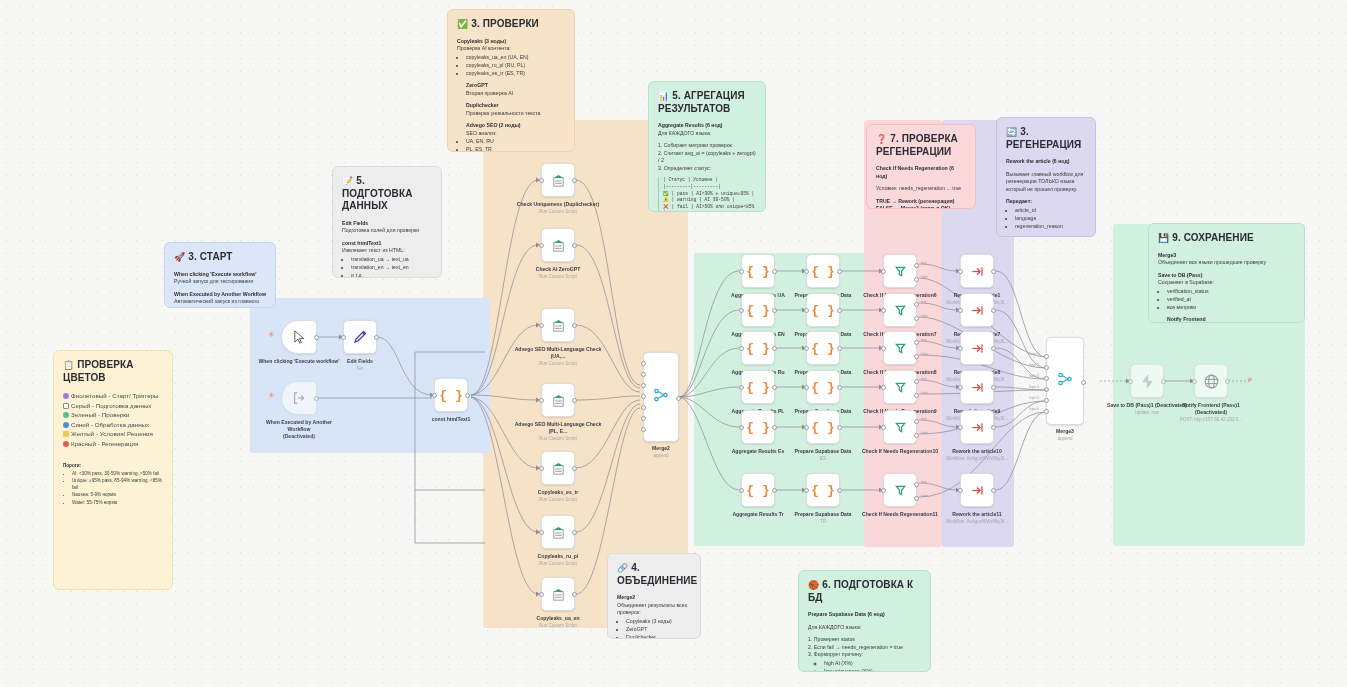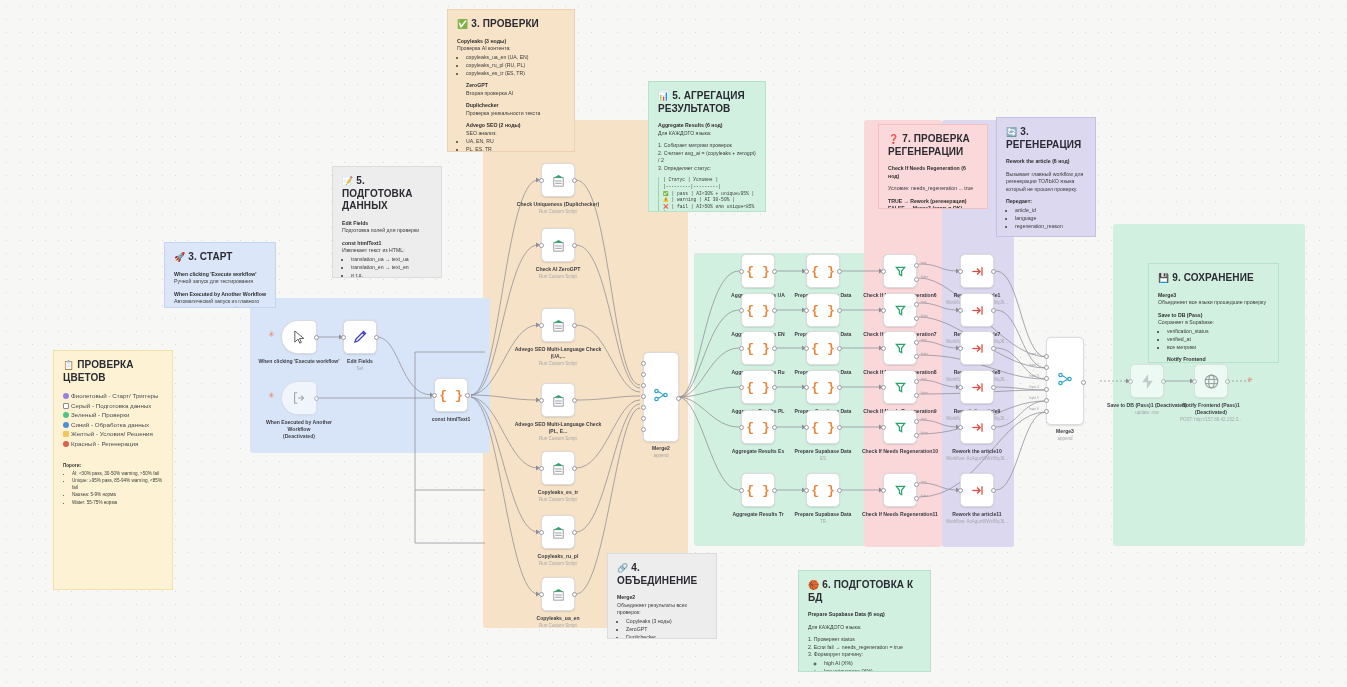--- a/index.html
+++ b/index.html
@@ -16,21 +16,21 @@
     background-color: #f7f7f6;
     background-image:
       radial-gradient(circle, #d9d9d6 0.9px, transparent 1px);
     background-size: 13px 13px;
     overflow: hidden;
   }
 
   
   .note {
     position: absolute;
-    border-radius: 0;
+    border-radius: 6px;
     padding: 8px 9px;
     font-size: 5.2px;
     line-height: 1.45;
     color: #3b3b3b;
     overflow: hidden;
   }
   .note .nt-title {
     font-size: 10px;
     font-weight: bold;
     color: #2b2b33;
@@ -306,21 +306,21 @@
     <div class="blk indent"><b>Duplichecker</b><br>
       <span>Проверка уникальности текста</span></div>
     <div class="indent"><b>Advego SEO (2 ноды)</b><br>
       <span>SEO анализ:</span></div>
     <ul>
       <li>UA, EN, RU</li>
       <li>PL, ES, TR</li>
     </ul>
   </div>
 
-  <div class="note" style="left:607px; top:553px; width:110px; height:86px; background:#ededed; border:1px solid #dcdcdc;">
+  <div class="note" style="left:607px; top:553px; width:94px; height:86px; background:#ededed; border:1px solid #dcdcdc;">
     <div class="nt-title">
       <span class="emj">🔗</span><span>4. ОБЪЕДИНЕНИЕ</span>
     </div>
     <div><b>Merge2</b><br>
       <span>Объединяет результаты всех проверок:</span>
       <ul>
         <li>Copyleaks (3 ноды)</li>
         <li>ZeroGPT</li>
         <li>Duplichecker</li>
 
@@ -357,21 +357,21 @@
     <div>1. Проверяет status</div>
     <div>2. Если fail → needs_regeneration = true</div>
     <div>3. Формирует причину:</div>
     <ul style="padding-left:16px; list-style-type:circle;">
       <li>high AI (X%)</li>
       <li>low uniqueness (X%)</li>
 
     </ul>
   </div>
 
-  <div class="note" style="left:866px; top:124px; width:110px; height:85px; background:#fbd9da; border:1px solid #f3c0c2;margin-left:12px;">
+  <div class="note" style="left:866px; top:124px; width:110px; height:85px; background:#fbd9da; border:1px solid #f3c0c2;">
     <div class="nt-title">
       <span class="emj">❓</span><span>7. ПРОВЕРКА РЕГЕНЕРАЦИИ</span>
     </div>
     <div class="blk"><b>Check If Needs Regeneration (6 нод)</b></div>
     <div class="blk">Условие: needs_regeneration ... true</div>
     <div><b>TRUE → Rework (регенерация)</b></div>
     <div><b>FALSE → Merge3 (статья OK)</b></div>
   </div>
 
   <div class="note" style="left:996px; top:117px; width:100px; height:120px; background:#dbd8f0; border:1px solid #c5c1e6;">
@@ -381,21 +381,21 @@
     <div class="blk"><b>Rework the article (6 нод)</b></div>
     <div class="blk">Вызывает главный workflow для регенерации ТОЛЬКО языка который не прошел проверку.</div>
     <div><b>Передает:</b></div>
     <ul>
       <li>article_id</li>
       <li>language</li>
       <li>regeneration_reason</li>
     </ul>
   </div>
 
-  <div class="note" style="left:1148px; top:223px; width:131px; height:100px; background:#d2f0e0; border:1px solid #b4e2cb;margin-top:40px;">
+  <div class="note" style="left:1148px; top:223px; width:157px; height:100px; background:#d2f0e0; border:1px solid #b4e2cb;">
     <div class="nt-title">
       <span class="emj">💾</span><span>9. СОХРАНЕНИЕ</span>
     </div>
     <div class="blk"><b>Merge3</b><br>
       <span>Объединяет все языки прошедшие проверку</span></div>
     <div class="blk"><b>Save to DB (Pass)</b><br>
       <span>Сохраняет в Supabase:</span>
       <ul>
         <li>verification_status</li>
         <li>verified_at</li>

